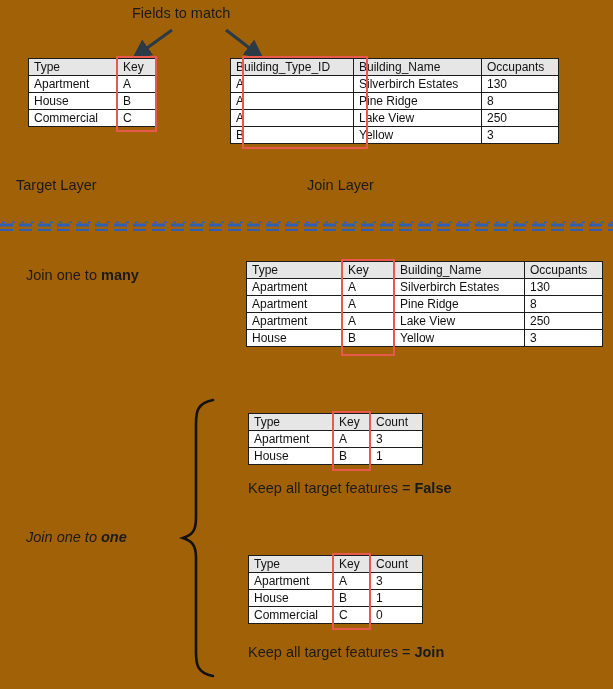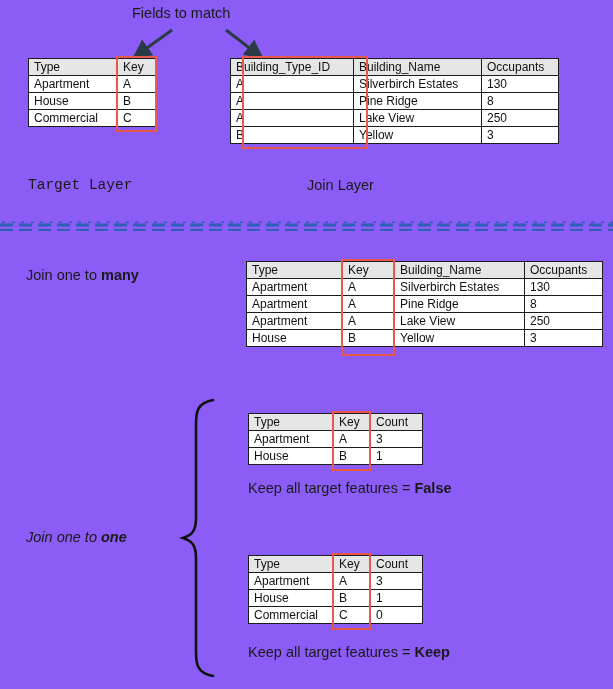--- a/index.html
+++ b/index.html
@@ -8,21 +8,21 @@
     background: #ffffff;
   }
   body {
     font-family: "Liberation Sans", sans-serif;
     color: #000000;
   }
   #canvas {
     position: relative;
     width: 613px;
     height: 689px;
-    background: #8b5cf6;
+    background: #a16207;
     overflow: hidden;
   }
 
   
   .txt {
     position: absolute;
     font-size: 13.5px;
     color: #1a1a1a;
     white-space: nowrap;
     line-height: 1.1;
@@ -176,21 +176,21 @@
       </tr>
       <tr>
         <td>B</td>
         <td>Yellow</td>
         <td>3</td>
       </tr>
     </tbody>
   </table>
   <div class="redbox" style="left:242px; top:56px; width:126px; height:93px;"></div>
 
-  <div class="txt big" style="left:28px; top:178px;font-family:Liberation Mono, monospace;">Target Layer</div>
+  <div class="txt big" style="left:16px; top:178px;">Target Layer</div>
   <div class="txt big" style="left:307px; top:178px;text-align:center;">Join Layer</div>
 
   <div class="divider">
     <svg width="613" height="12" viewBox="0 0 613 12">
       <g stroke="#2e5fb5" fill="none">
         <line x1="0" y1="4" x2="613" y2="4" stroke-width="3" stroke-dasharray="13 6"></line>
         <line x1="0" y1="9" x2="613" y2="9" stroke-width="2.2" stroke-dasharray="13 6"></line>
         <line x1="0" y1="1.2" x2="613" y2="1.2" stroke-width="1.6" stroke-dasharray="3 16" stroke-dashoffset="-2"></line>
         <line x1="0" y1="1.2" x2="613" y2="1.2" stroke-width="1.6" stroke-dasharray="3 16" stroke-dashoffset="-12"></line>
       </g>
@@ -301,15 +301,15 @@
       </tr>
       <tr>
         <td>Commercial</td>
         <td>C</td>
         <td>0</td>
       </tr>
     </tbody>
   </table>
   <div class="redbox" style="left:332px; top:553px; width:39px; height:77px;"></div>
 
-  <div class="txt big" style="left:248px; top:645px;"><span>Keep all target features = </span><span class="b">Keep</span></div>
+  <div class="txt big" style="left:248px; top:645px;"><span>Keep all target features = </span><span class="b">Join</span></div>
 
 </div>
 
 </body></html>

